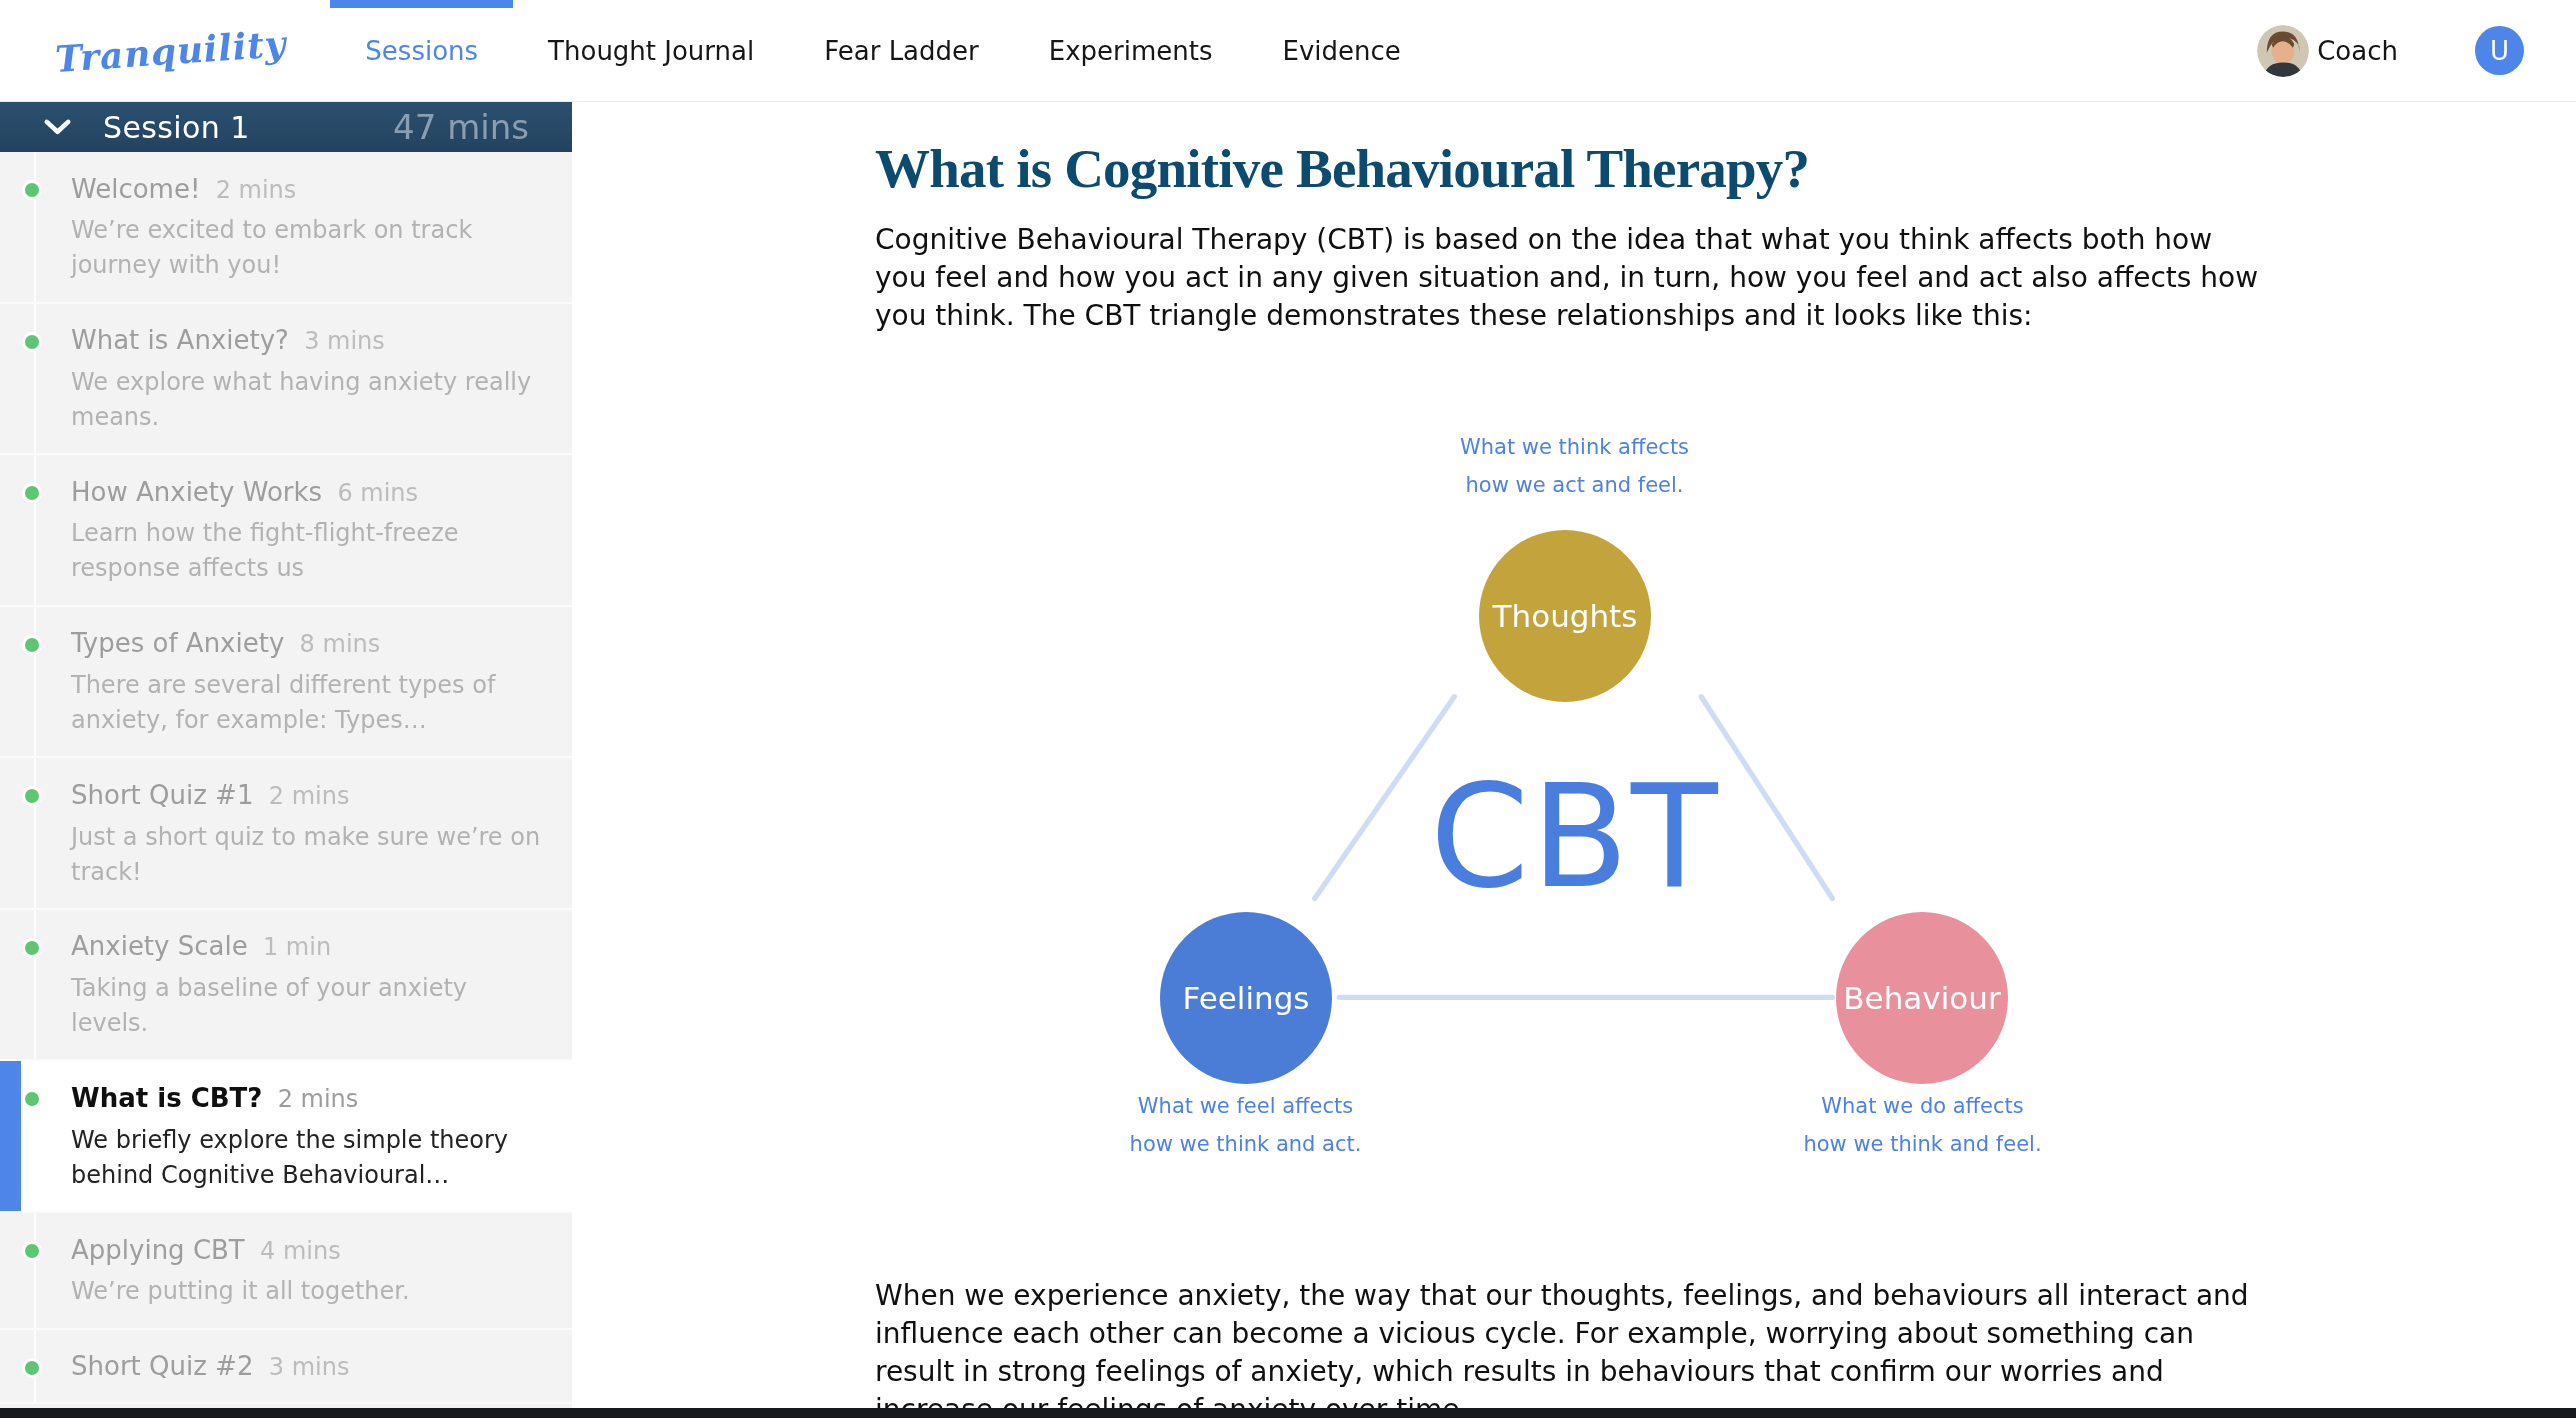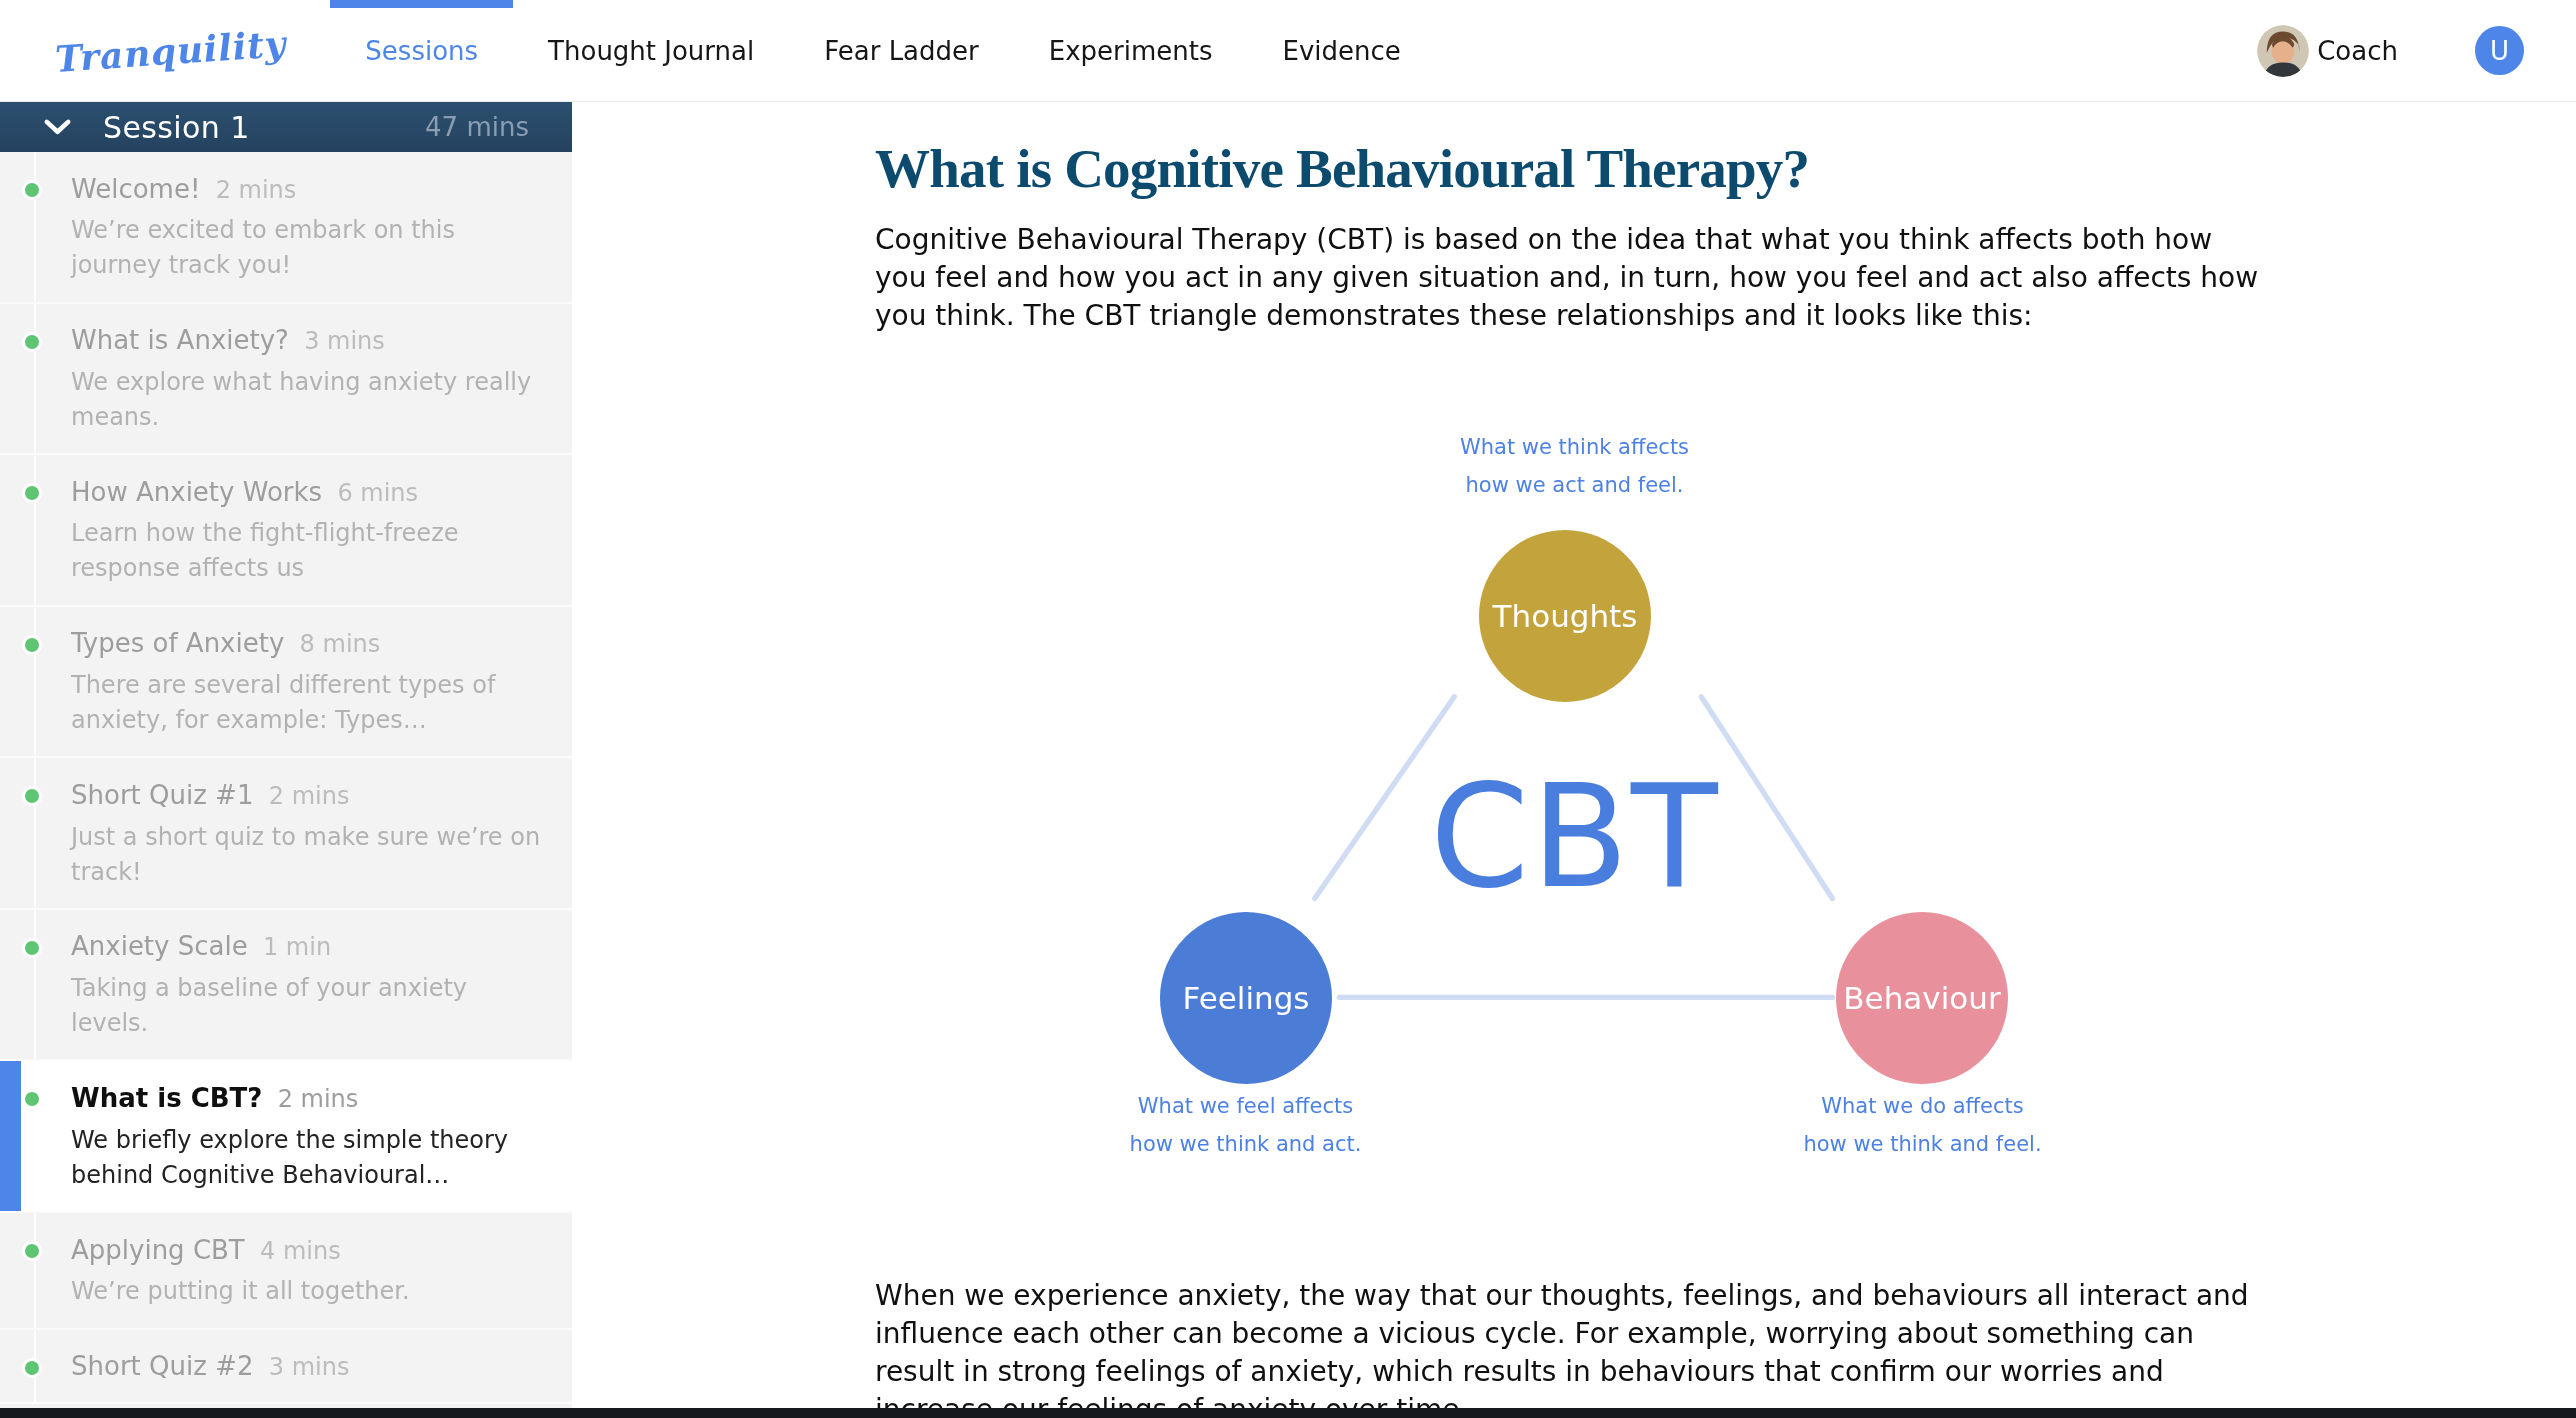--- a/index.html
+++ b/index.html
@@ -24,21 +24,21 @@
   .coach-label { font-size:26px; font-weight:500; color:#141414; }
   .user-avatar { width:49px; height:49px; border-radius:50%; background:var(--accent-blue); color:#fff;
                  display:flex; align-items:center; justify-content:center; font-size:26px; margin-left:77px; cursor:pointer; }
 
   
   .sidebar { position:absolute; left:0; top:102px; width:572px; bottom:10px; background:#f3f3f3; overflow:hidden; z-index:4; }
   .session-header { height:50px; background:linear-gradient(180deg, #2c5070, var(--session-header-navy));
                     display:flex; align-items:center; padding:0 43px; color:#fff; }
   .chevron { display:flex; align-items:center; cursor:pointer; }
   .session-title { margin-left:31px; font-size:30px; font-weight:500; letter-spacing:0.4px; }
-  .session-duration { margin-left:auto; font-size:26px; color:#8a9db1; }
+  .session-duration { margin-left:auto; font-size:34px; color:#8a9db1; }
   .timeline-wrap { position:relative; }
   .timeline-line { position:absolute; left:34px; top:0; bottom:0; width:2.3px; background:#fdfdfd; }
   .lesson { position:relative; padding:21.5px 28px 18.4px 71px; border-bottom:2.3px solid #fbfbfb; cursor:pointer; }
   .dot { position:absolute; left:22px; top:28px; width:20px; height:20px; border-radius:50%;
          background:var(--complete-green); border:3.8px solid #ffffff; }
   .lesson-title-row { display:flex; align-items:baseline; line-height:31px; }
   .lesson-title { font-size:26px; color:#9d9d9d; }
   .lesson-duration { font-size:24px; color:#bcbcbc; margin-left:15.3px; }
   .lesson-desc { margin-top:7.7px; font-size:24px; line-height:35px; color:#b2b2b2; }
   .lesson.active { background:#ffffff; }
@@ -139,21 +139,21 @@
     <div class="timeline-wrap">
       <div class="timeline-line"></div>
       <div class="lesson-list">
 
           <div class="lesson">
             <span class="dot"></span>
             <div class="lesson-title-row">
               <span class="lesson-title">Welcome!</span>
               <span class="lesson-duration">2 mins</span>
             </div>
-            <div class="lesson-desc">We’re excited to embark on this journey track you!</div>
+            <div class="lesson-desc">We’re excited to embark on track journey with you!</div>
           </div>
 
           <div class="lesson">
             <span class="dot"></span>
             <div class="lesson-title-row">
               <span class="lesson-title">What is Anxiety?</span>
               <span class="lesson-duration">3 mins</span>
             </div>
             <div class="lesson-desc">We explore what having anxiety really means.</div>
           </div>

